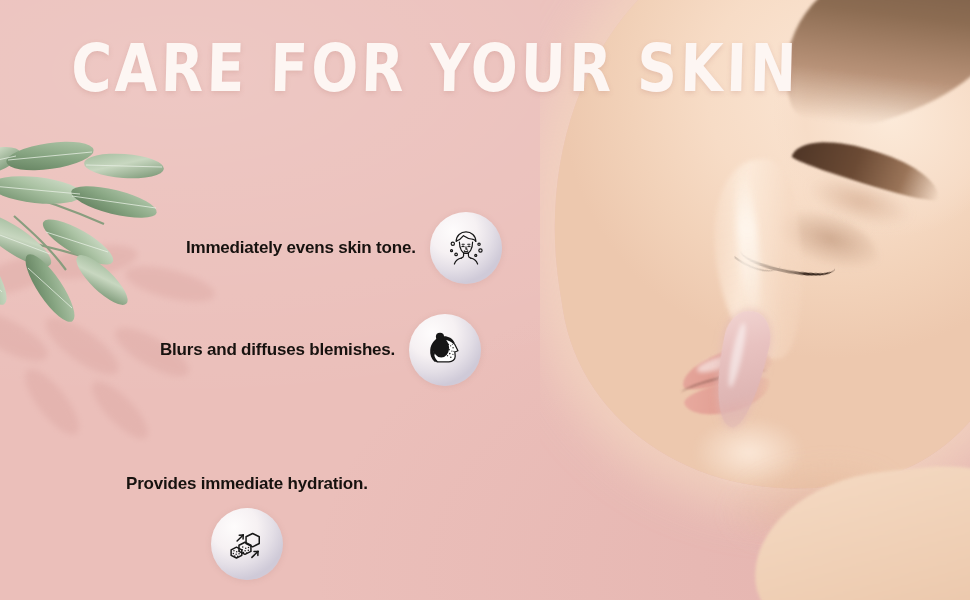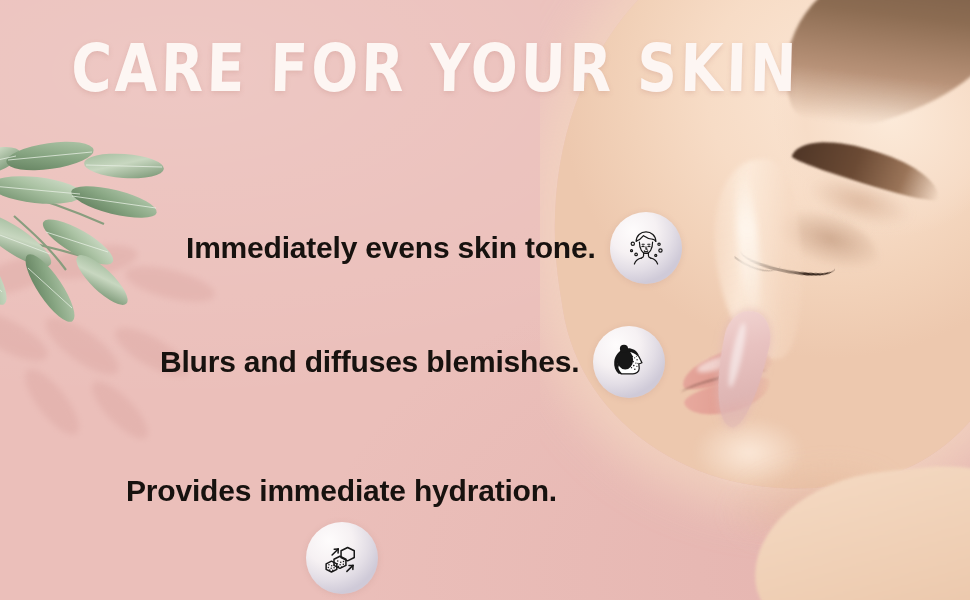--- a/index.html
+++ b/index.html
@@ -281,21 +281,21 @@
     width: 640px;
   }
   .benefit {
     position: absolute;
     display: flex;
     align-items: center;
     gap: 14px;
   }
   .benefit-text {
     color: #17120f;
-    font-size: 30px;
+    font-size: 17px;
     font-weight: 700;
     letter-spacing: -0.2px;
     white-space: nowrap;
     text-align: right;
   }
   .icon-badge {
     position: relative;
     width: 72px;
     height: 72px;
     flex: 0 0 72px;
@@ -303,21 +303,21 @@
     background: radial-gradient(74% 74% at 32% 26%, #fefcfc 0%, #f6f1f3 44%, #e3dee6 74%, #cfcad8 100%);
     display: flex;
     align-items: center;
     justify-content: center;
     box-shadow: 0 1px 6px rgba(172,124,118,0.20);
   }
   .icon-badge svg { display: block; }
 
   
   .benefit-1 { left: 186px; top: 22px; }
-  .benefit-2 { left: 160px; top: 136px; justify-content: center; }
+  .benefit-2 { left: 160px; top: 124px; justify-content: center; }
   .benefit-3 { left: 126px; top: 284px; flex-direction: column; }
 </style>
 </head>
 <body>
 
 <div id="banner">
 
   <div class="bg-base"></div>
   <div class="bg-sheen"></div>
 

